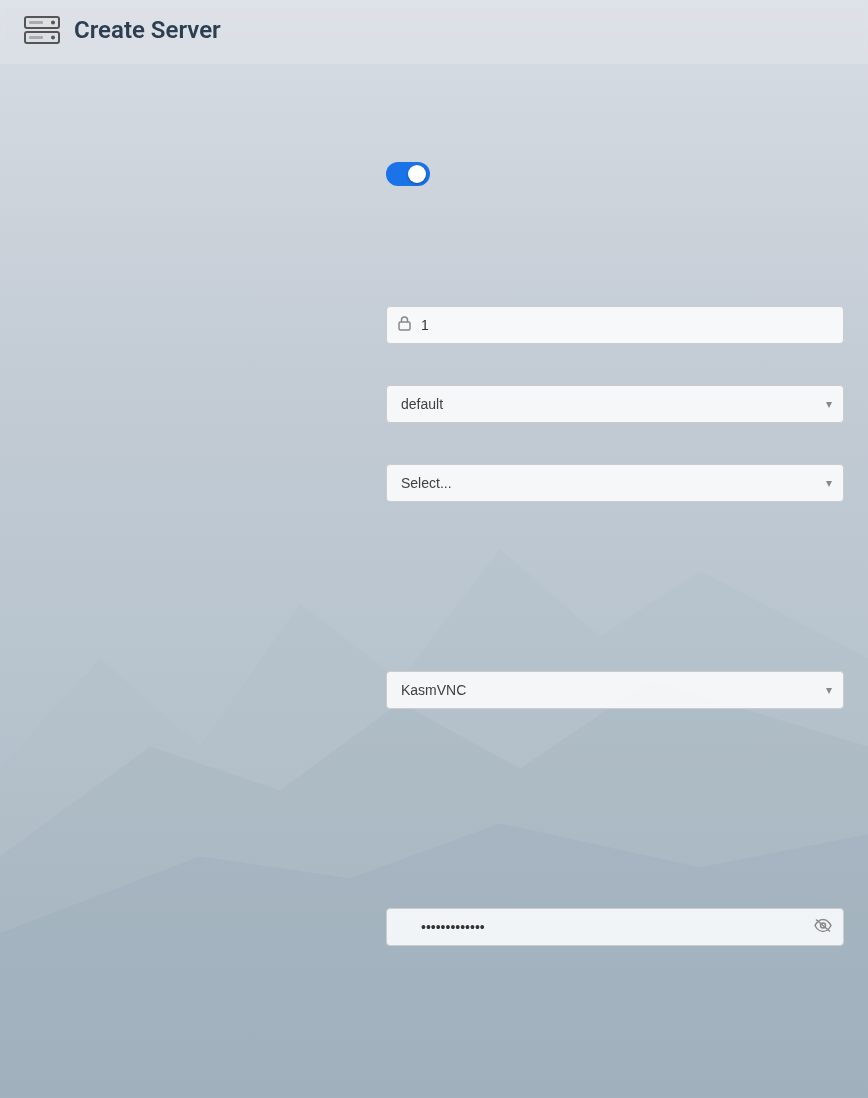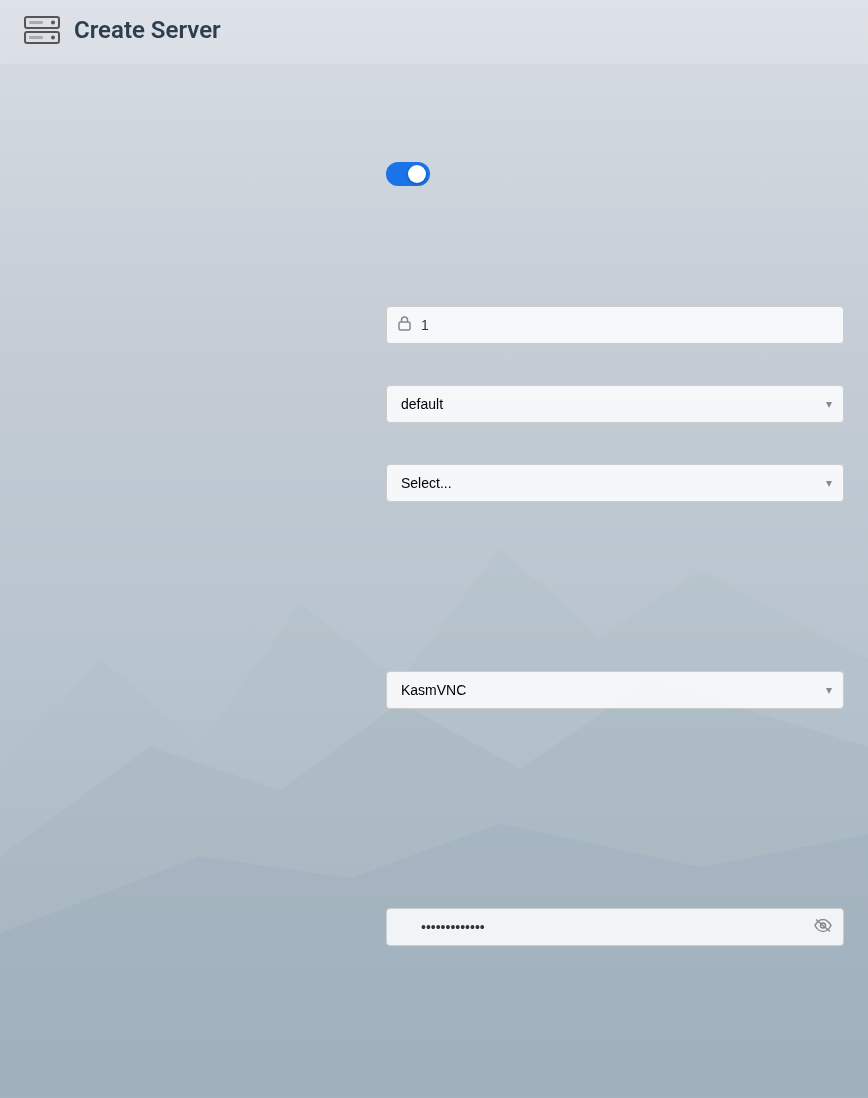--- a/index.html
+++ b/index.html
@@ -164,21 +164,21 @@
     .form-select-wrapper {
       position: relative;
     }
 
     .form-select {
       width: 100%;
       padding: 10px 36px 10px 14px;
       border: 1px solid #ccc;
       border-radius: 4px;
       font-size: 14px;
-      color: #000000;
+      color: #404040;
       background: rgba(255,255,255,0.85);
       appearance: none;
       outline: none;
       cursor: pointer;
     }
 
     .select-arrow {
       position: absolute;
       right: 12px;
       top: 50%;

